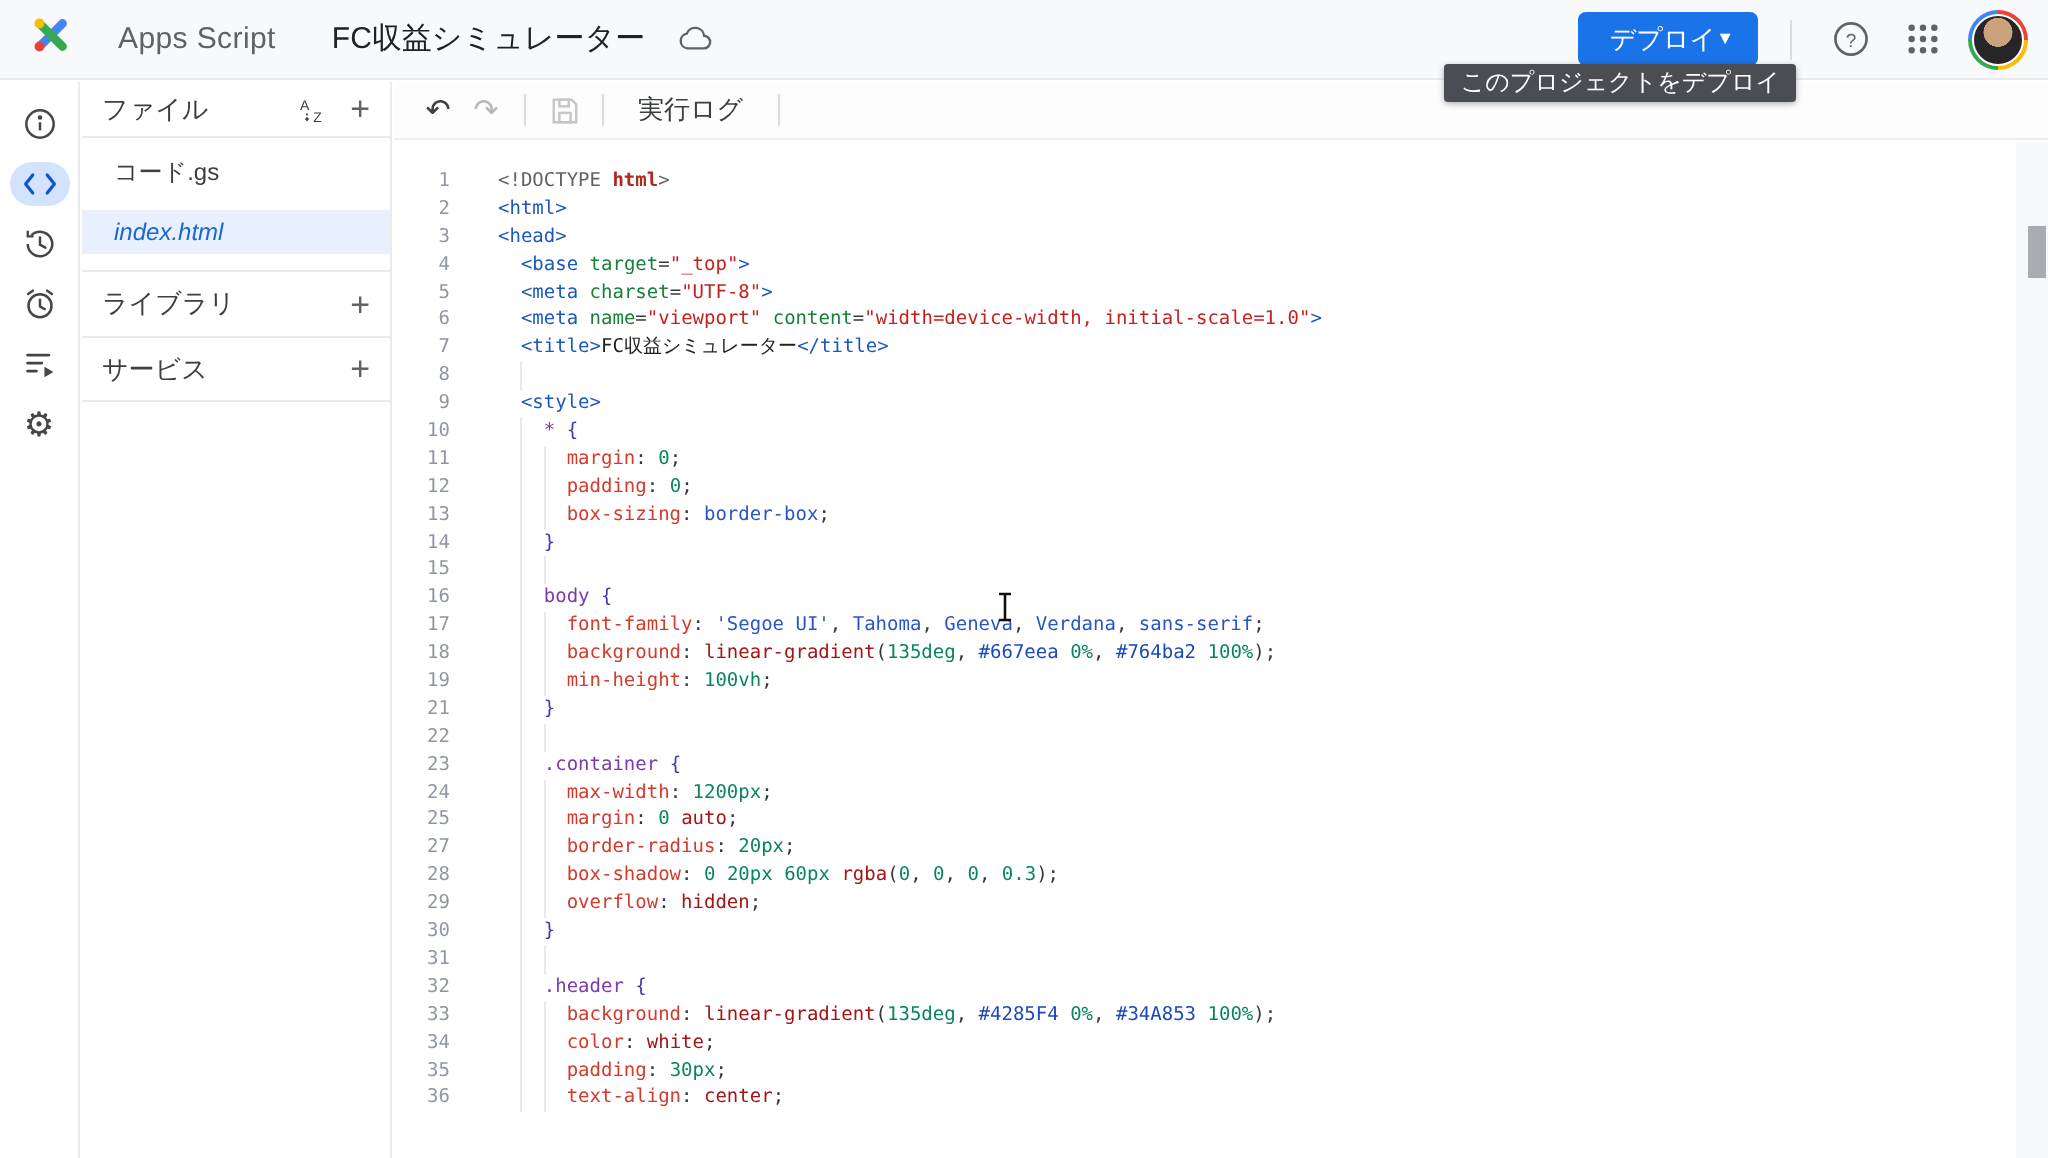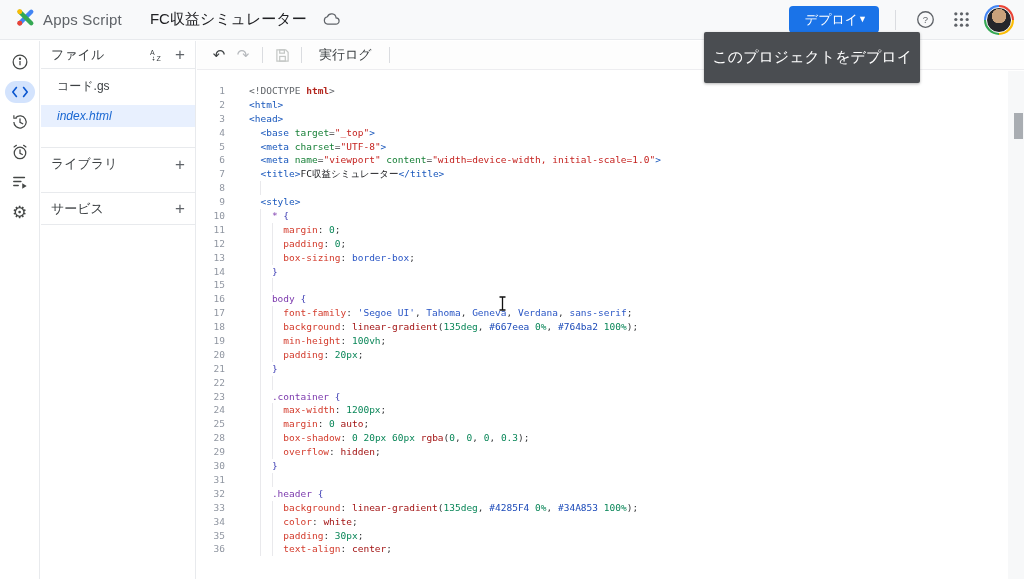--- a/index.html
+++ b/index.html
@@ -7,42 +7,42 @@
   #app {
     position:relative; width:1024px; height:579px; overflow:hidden;
     background:#fff; font-family:"Liberation Sans", sans-serif; color:#202124;
   }
   
   #topbar {
     position:absolute; top:0; left:0; right:0; height:40px;
     background:#f8f9fa; border-bottom:1px solid #e8eaed;
     display:flex; align-items:center;
   }
-  .logo-wrap { display:flex; align-items:center; gap:6px; padding-left:14px; }
+  .logo-wrap { display:flex; align-items:center; gap:22px; padding-left:14px; }
   .app-name { font-size:15px; color:#5f6368; letter-spacing:.2px; }
   .proj-title { margin-left:28px; font-size:15px; color:#202124; }
   .cloud { margin-left:16px; display:flex; align-items:center; }
   #topbar-right { margin-left:auto; display:flex; align-items:center; gap:10px; padding-right:10px; }
   .deploy-btn {
     display:flex; align-items:center; background:#1a73e8; color:#fff;
     border:none; border-radius:4px; height:27px; padding:0 12px 0 16px;
     font-size:13px; font-family:inherit; cursor:pointer;
   }
   .deploy-caret { font-size:9px; line-height:1; }
   .tb-divider { width:1px; height:20px; background:#dadce0; margin:0 6px; }
   .round-icon { width:26px; height:26px; display:flex; align-items:center; justify-content:center; cursor:pointer; }
   .avatar { width:30px; height:30px; border-radius:50%;
     background:conic-gradient(#ea4335 0 25%, #fbbc04 25% 50%, #34a853 50% 75%, #4285f4 75% 100%);
     padding:2px; cursor:pointer; }
   .avatar > div { width:100%; height:100%; border-radius:50%; border:1.5px solid #fff;
     background:radial-gradient(circle at 50% 34%, #caa27c 0 36%, #26262a 37% 100%); }
   
   #deploy-tooltip {
-    position:absolute; top:32px; right:104px; z-index:30;
-    background:#4a4d51; color:#fff; font-size:15px; padding:16px 8px; border-radius:2px;
+    position:absolute; top:32px; right:126px; z-index:30;
+    background:#4a4d51; color:#fff; font-size:12px; padding:1px 8px; border-radius:2px;
     box-shadow:0 1px 3px rgba(0,0,0,.3); white-space:nowrap;
   }
   
   #rail {
     position:absolute; top:41px; left:0; bottom:0; width:40px;
     background:#fff; border-right:1px solid #e8eaed;
     display:flex; flex-direction:column; align-items:center; padding-top:10px; gap:8px;
   }
   .rail-btn { width:30px; height:22px; display:flex; align-items:center; justify-content:center;
     border-radius:11px; cursor:pointer; color:#444746; }
@@ -58,21 +58,21 @@
   .panel-head { border-bottom:1px solid #e8eaed; color:#3c4043; font-weight:500;
     justify-content:space-between; }
   .panel-head-icons { display:flex; align-items:center; gap:10px; }
   .mini-icon { color:#5f6368; cursor:pointer; display:flex; align-items:center; }
   .plus { font-size:17px; color:#5f6368; font-weight:400; cursor:pointer; line-height:1; }
   .file-list { padding-top:6px; }
   .file-item { height:22px; display:flex; align-items:center; padding:0 16px;
     font-size:12px; color:#3c4043; cursor:pointer; }
   .file-item.sel { background:#e8f0fe; color:#1967d2;font-style:italic; }
   .section-row { height:33px; border-top:1px solid #e8eaed; color:#3c4043; font-weight:500;
-    display:flex; align-items:center; justify-content:space-between; padding:0 10px; cursor:pointer;margin-top:12px; }
+    display:flex; align-items:center; justify-content:space-between; padding:0 10px; cursor:pointer; }
   .section-row:last-child { border-bottom:1px solid #e8eaed; }
   .file-gap { height:8px; }
   
   #editor { position:absolute; top:41px; left:197px; right:0; bottom:0; background:#fff; }
   #ed-toolbar { height:29px; display:flex; align-items:center; padding-left:10px;
     border-bottom:1px solid #ededf0; background:#fdfdfd; }
   .ed-ic { width:24px; height:24px; display:flex; align-items:center; justify-content:center;
     font-size:15px; cursor:pointer; }
   .undo { color:#3c4043; }
   .redo { color:#b6b9bd; }
@@ -266,26 +266,26 @@
         <div class="code-line"><span class="ln">10</span><span class="lc"><i class="guide" style="left: calc(2ch + 14px);"></i><span class="tk-x">    </span><span class="tk-sel">*</span><span class="tk-x"> </span><span class="tk-br">{</span></span></div>
         <div class="code-line"><span class="ln">11</span><span class="lc"><i class="guide" style="left: calc(2ch + 14px);"></i><i class="guide" style="left: calc(4ch + 14px);"></i><span class="tk-x">      </span><span class="tk-p">margin</span><span class="tk-pu">: </span><span class="tk-n">0</span><span class="tk-pu">;</span></span></div>
         <div class="code-line"><span class="ln">12</span><span class="lc"><i class="guide" style="left: calc(2ch + 14px);"></i><i class="guide" style="left: calc(4ch + 14px);"></i><span class="tk-x">      </span><span class="tk-p">padding</span><span class="tk-pu">: </span><span class="tk-n">0</span><span class="tk-pu">;</span></span></div>
         <div class="code-line"><span class="ln">13</span><span class="lc"><i class="guide" style="left: calc(2ch + 14px);"></i><i class="guide" style="left: calc(4ch + 14px);"></i><span class="tk-x">      </span><span class="tk-p">box-sizing</span><span class="tk-pu">: </span><span class="tk-id">border-box</span><span class="tk-pu">;</span></span></div>
         <div class="code-line"><span class="ln">14</span><span class="lc"><i class="guide" style="left: calc(2ch + 14px);"></i><span class="tk-x">    </span><span class="tk-br">}</span></span></div>
         <div class="code-line"><span class="ln">15</span><span class="lc"><i class="guide" style="left: calc(2ch + 14px);"></i><i class="guide" style="left: calc(4ch + 14px);"></i></span></div>
         <div class="code-line"><span class="ln">16</span><span class="lc"><i class="guide" style="left: calc(2ch + 14px);"></i><span class="tk-x">    </span><span class="tk-sel">body</span><span class="tk-x"> </span><span class="tk-br">{</span></span></div>
         <div class="code-line"><span class="ln">17</span><span class="lc"><i class="guide" style="left: calc(2ch + 14px);"></i><i class="guide" style="left: calc(4ch + 14px);"></i><span class="tk-x">      </span><span class="tk-p">font-family</span><span class="tk-pu">: </span><span class="tk-id">'Segoe UI'</span><span class="tk-pu">, </span><span class="tk-id">Tahoma</span><span class="tk-pu">, </span><span class="tk-id">Geneva</span><span class="tk-pu">, </span><span class="tk-id">Verdana</span><span class="tk-pu">, </span><span class="tk-id">sans-serif</span><span class="tk-pu">;</span></span></div>
         <div class="code-line"><span class="ln">18</span><span class="lc"><i class="guide" style="left: calc(2ch + 14px);"></i><i class="guide" style="left: calc(4ch + 14px);"></i><span class="tk-x">      </span><span class="tk-p">background</span><span class="tk-pu">: </span><span class="tk-kw">linear-gradient</span><span class="tk-pu">(</span><span class="tk-n">135deg</span><span class="tk-pu">, </span><span class="tk-hx">#667eea</span><span class="tk-x"> </span><span class="tk-n">0%</span><span class="tk-pu">, </span><span class="tk-hx">#764ba2</span><span class="tk-x"> </span><span class="tk-n">100%</span><span class="tk-pu">);</span></span></div>
         <div class="code-line"><span class="ln">19</span><span class="lc"><i class="guide" style="left: calc(2ch + 14px);"></i><i class="guide" style="left: calc(4ch + 14px);"></i><span class="tk-x">      </span><span class="tk-p">min-height</span><span class="tk-pu">: </span><span class="tk-n">100vh</span><span class="tk-pu">;</span></span></div>
-        <div class="code-line"><span class="ln">20</span><span class="lc"><i class="guide" style="left: calc(2ch + 14px);"></i><i class="guide" style="left: calc(4ch + 14px);"></i><span class="tk-x">      </span><span class="tk-p">padding</span><span class="tk-pu">: </span><span class="tk-n">20px</span><span class="tk-pu">;</span></span></div>
         <div class="code-line"><span class="ln">21</span><span class="lc"><i class="guide" style="left: calc(2ch + 14px);"></i><span class="tk-x">    </span><span class="tk-br">}</span></span></div>
         <div class="code-line"><span class="ln">22</span><span class="lc"><i class="guide" style="left: calc(2ch + 14px);"></i><i class="guide" style="left: calc(4ch + 14px);"></i></span></div>
         <div class="code-line"><span class="ln">23</span><span class="lc"><i class="guide" style="left: calc(2ch + 14px);"></i><span class="tk-x">    </span><span class="tk-sel">.container</span><span class="tk-x"> </span><span class="tk-br">{</span></span></div>
         <div class="code-line"><span class="ln">24</span><span class="lc"><i class="guide" style="left: calc(2ch + 14px);"></i><i class="guide" style="left: calc(4ch + 14px);"></i><span class="tk-x">      </span><span class="tk-p">max-width</span><span class="tk-pu">: </span><span class="tk-n">1200px</span><span class="tk-pu">;</span></span></div>
         <div class="code-line"><span class="ln">25</span><span class="lc"><i class="guide" style="left: calc(2ch + 14px);"></i><i class="guide" style="left: calc(4ch + 14px);"></i><span class="tk-x">      </span><span class="tk-p">margin</span><span class="tk-pu">: </span><span class="tk-n">0</span><span class="tk-x"> </span><span class="tk-kw">auto</span><span class="tk-pu">;</span></span></div>
+        <div class="code-line"><span class="ln">27</span><span class="lc"><i class="guide" style="left: calc(2ch + 14px);"></i><i class="guide" style="left: calc(4ch + 14px);"></i><span class="tk-x">      </span><span class="tk-p">border-radius</span><span class="tk-pu">: </span><span class="tk-n">20px</span><span class="tk-pu">;</span></span></div>
         <div class="code-line"><span class="ln">28</span><span class="lc"><i class="guide" style="left: calc(2ch + 14px);"></i><i class="guide" style="left: calc(4ch + 14px);"></i><span class="tk-x">      </span><span class="tk-p">box-shadow</span><span class="tk-pu">: </span><span class="tk-n">0</span><span class="tk-x"> </span><span class="tk-n">20px</span><span class="tk-x"> </span><span class="tk-n">60px</span><span class="tk-x"> </span><span class="tk-kw">rgba</span><span class="tk-pu">(</span><span class="tk-n">0</span><span class="tk-pu">, </span><span class="tk-n">0</span><span class="tk-pu">, </span><span class="tk-n">0</span><span class="tk-pu">, </span><span class="tk-n">0.3</span><span class="tk-pu">);</span></span></div>
         <div class="code-line"><span class="ln">29</span><span class="lc"><i class="guide" style="left: calc(2ch + 14px);"></i><i class="guide" style="left: calc(4ch + 14px);"></i><span class="tk-x">      </span><span class="tk-p">overflow</span><span class="tk-pu">: </span><span class="tk-kw">hidden</span><span class="tk-pu">;</span></span></div>
         <div class="code-line"><span class="ln">30</span><span class="lc"><i class="guide" style="left: calc(2ch + 14px);"></i><span class="tk-x">    </span><span class="tk-br">}</span></span></div>
         <div class="code-line"><span class="ln">31</span><span class="lc"><i class="guide" style="left: calc(2ch + 14px);"></i><i class="guide" style="left: calc(4ch + 14px);"></i></span></div>
         <div class="code-line"><span class="ln">32</span><span class="lc"><i class="guide" style="left: calc(2ch + 14px);"></i><span class="tk-x">    </span><span class="tk-sel">.header</span><span class="tk-x"> </span><span class="tk-br">{</span></span></div>
         <div class="code-line"><span class="ln">33</span><span class="lc"><i class="guide" style="left: calc(2ch + 14px);"></i><i class="guide" style="left: calc(4ch + 14px);"></i><span class="tk-x">      </span><span class="tk-p">background</span><span class="tk-pu">: </span><span class="tk-kw">linear-gradient</span><span class="tk-pu">(</span><span class="tk-n">135deg</span><span class="tk-pu">, </span><span class="tk-hx">#4285F4</span><span class="tk-x"> </span><span class="tk-n">0%</span><span class="tk-pu">, </span><span class="tk-hx">#34A853</span><span class="tk-x"> </span><span class="tk-n">100%</span><span class="tk-pu">);</span></span></div>
         <div class="code-line"><span class="ln">34</span><span class="lc"><i class="guide" style="left: calc(2ch + 14px);"></i><i class="guide" style="left: calc(4ch + 14px);"></i><span class="tk-x">      </span><span class="tk-p">color</span><span class="tk-pu">: </span><span class="tk-kw">white</span><span class="tk-pu">;</span></span></div>
         <div class="code-line"><span class="ln">35</span><span class="lc"><i class="guide" style="left: calc(2ch + 14px);"></i><i class="guide" style="left: calc(4ch + 14px);"></i><span class="tk-x">      </span><span class="tk-p">padding</span><span class="tk-pu">: </span><span class="tk-n">30px</span><span class="tk-pu">;</span></span></div>
         <div class="code-line"><span class="ln">36</span><span class="lc"><i class="guide" style="left: calc(2ch + 14px);"></i><i class="guide" style="left: calc(4ch + 14px);"></i><span class="tk-x">      </span><span class="tk-p">text-align</span><span class="tk-pu">: </span><span class="tk-kw">center</span><span class="tk-pu">;</span></span></div>
       </div>

